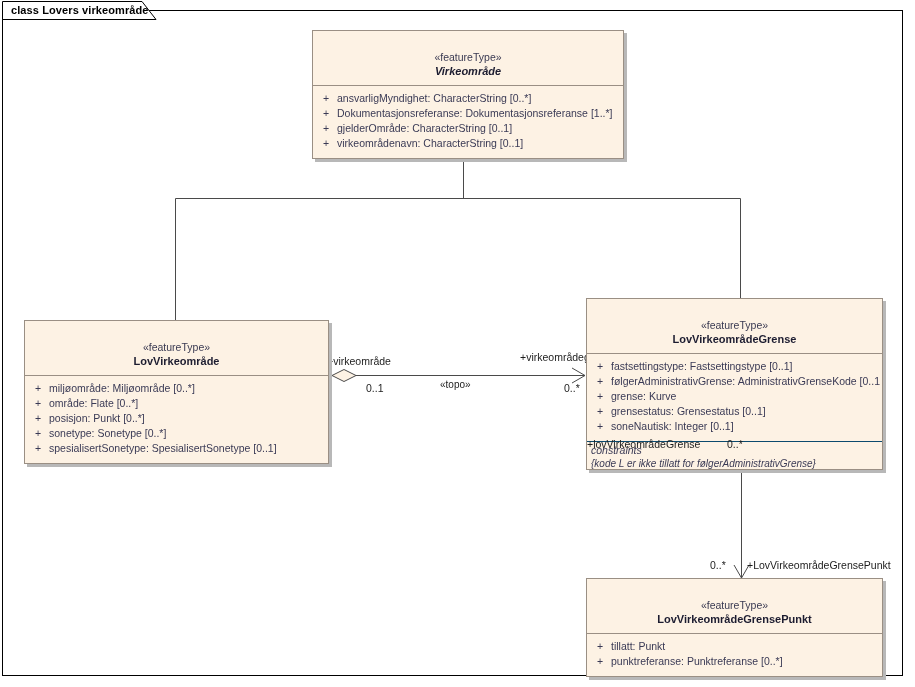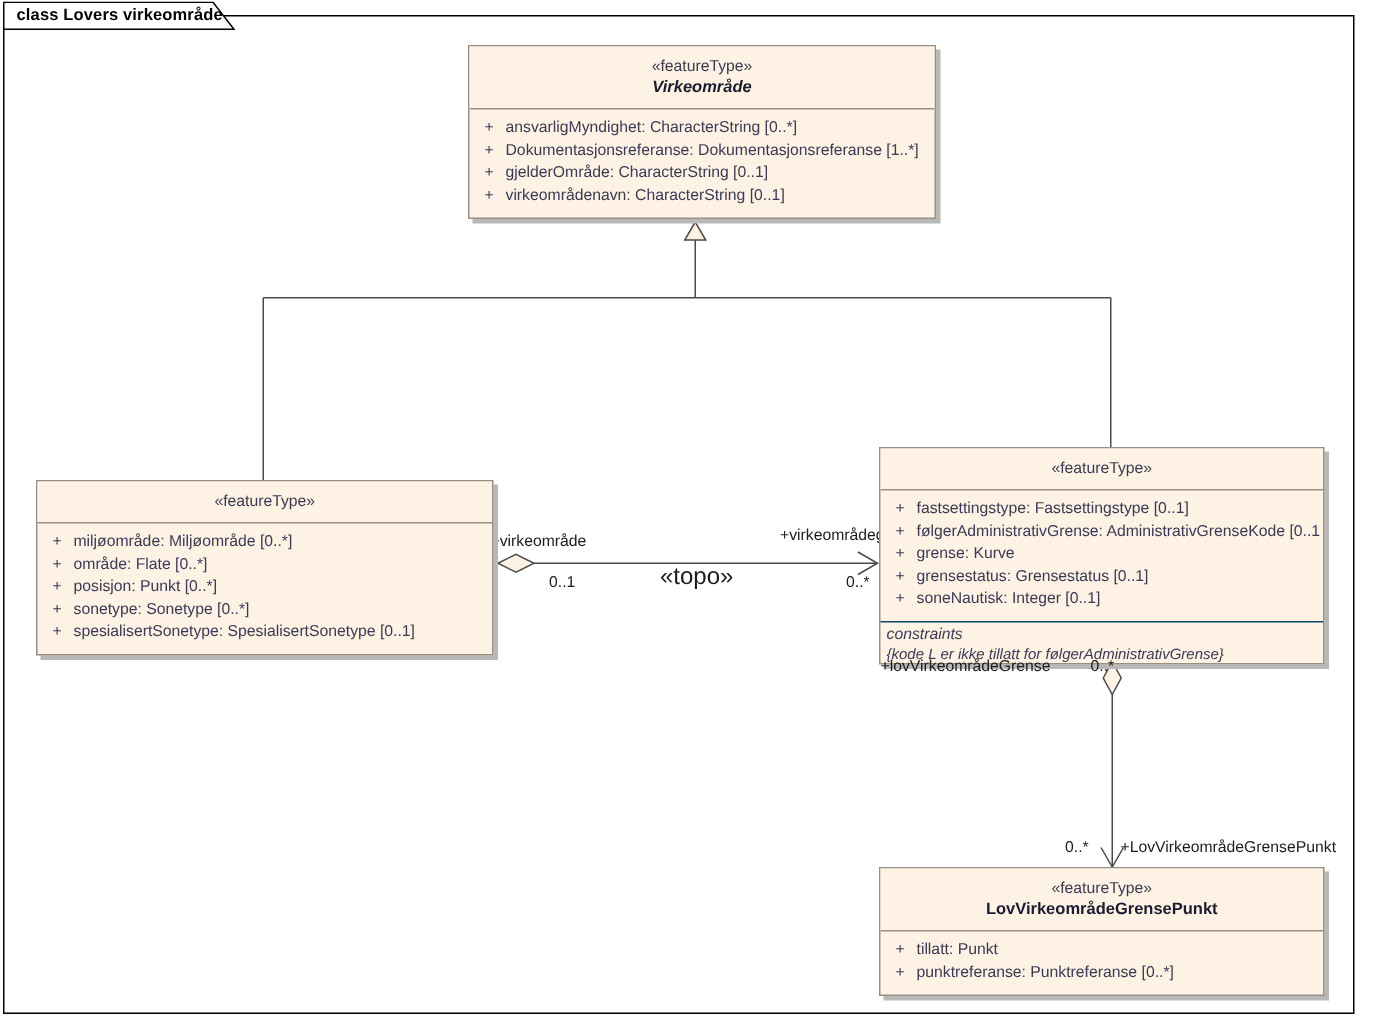--- a/index.html
+++ b/index.html
@@ -69,21 +69,21 @@
 
   
   .uml-class {
     position: absolute;
     box-sizing: border-box;
     background: #fdf2e4;
     border: 1px solid #9a8f84;
     box-shadow: 3px 3px 0 0 #b8b8b8;
   }
   .uml-header {
-    padding: 7px 4px 7px 4px;
+    padding: 20px 4px 7px 4px;
     text-align: center;
     border-bottom: 1px solid #9a8f84;
     background: #fdf2e4;
   }
   .stereotype {
     font-size: 10.5px;
     color: #3a3a52;
     line-height: 13px;
     display: block;
   }
@@ -145,21 +145,21 @@
 
   
   .edge-label {
     position: absolute;
     font-size: 10.5px;
     color: #1c1c1c;
     white-space: nowrap;
     line-height: 12px;
   }
   .edge-label.stereo {
-    font-size: 16px;
+    font-size: 10px;
   }
 </style>
 </head>
 <body>
 
 <div id="diagram-root">
 
   <div class="frame"></div>
 
   <div class="title-tab">
@@ -233,20 +233,21 @@
       <div class="attr-row">
         <span class="attr-vis">+</span>
         <span class="attr-text">virkeområdenavn: CharacterString [0..1]</span>
       </div>
     </div>
   </div>
 
   <div class="uml-class" style="left:24px; top:320px; width:305px;">
     <div class="uml-header">
       <span class="stereotype">«featureType»</span>
+      <span class="class-name">LovVirkeområde</span>
     </div>
     <div class="uml-attrs">
       <div class="attr-row">
         <span class="attr-vis">+</span>
         <span class="attr-text">miljøområde: Miljøområde [0..*]</span>
       </div>
       <div class="attr-row">
         <span class="attr-vis">+</span>
         <span class="attr-text">område: Flate [0..*]</span>
       </div>
@@ -261,20 +262,21 @@
       <div class="attr-row">
         <span class="attr-vis">+</span>
         <span class="attr-text">spesialisertSonetype: SpesialisertSonetype [0..1]</span>
       </div>
     </div>
   </div>
 
   <div class="uml-class" style="left:586px; top:298px; width:297px;">
     <div class="uml-header">
       <span class="stereotype">«featureType»</span>
+      <span class="class-name">LovVirkeområdeGrense</span>
     </div>
     <div class="uml-attrs">
       <div class="attr-row">
         <span class="attr-vis">+</span>
         <span class="attr-text">fastsettingstype: Fastsettingstype [0..1]</span>
       </div>
       <div class="attr-row">
         <span class="attr-vis">+</span>
         <span class="attr-text">følgerAdministrativGrense: AdministrativGrenseKode [0..1]</span>
       </div>

